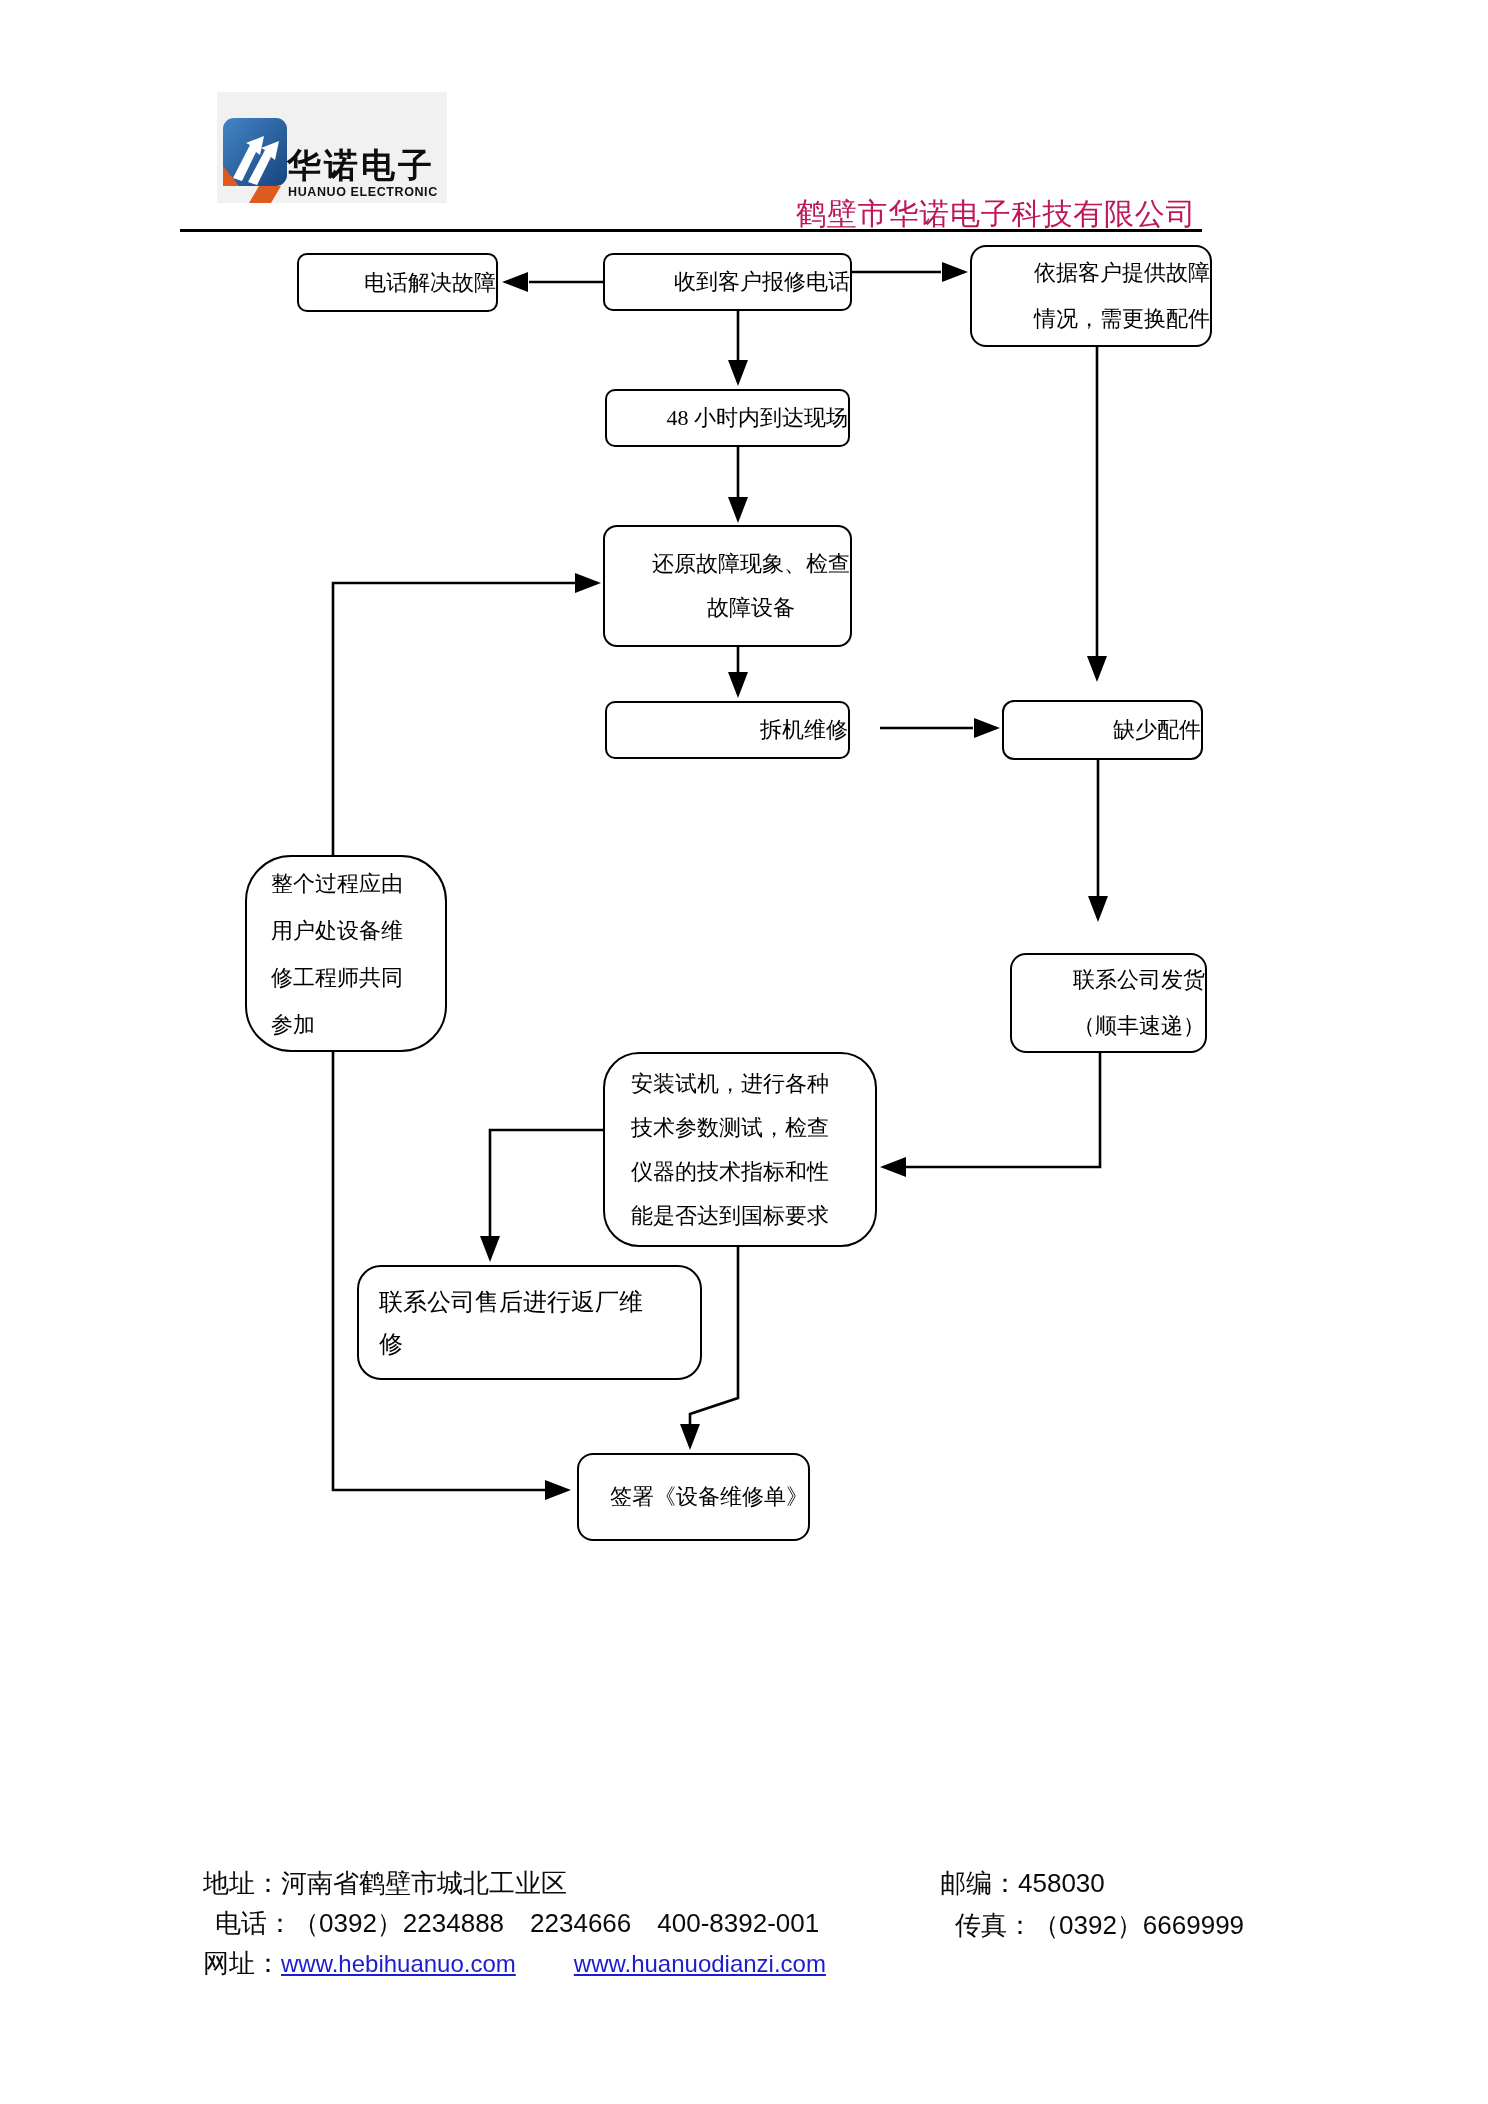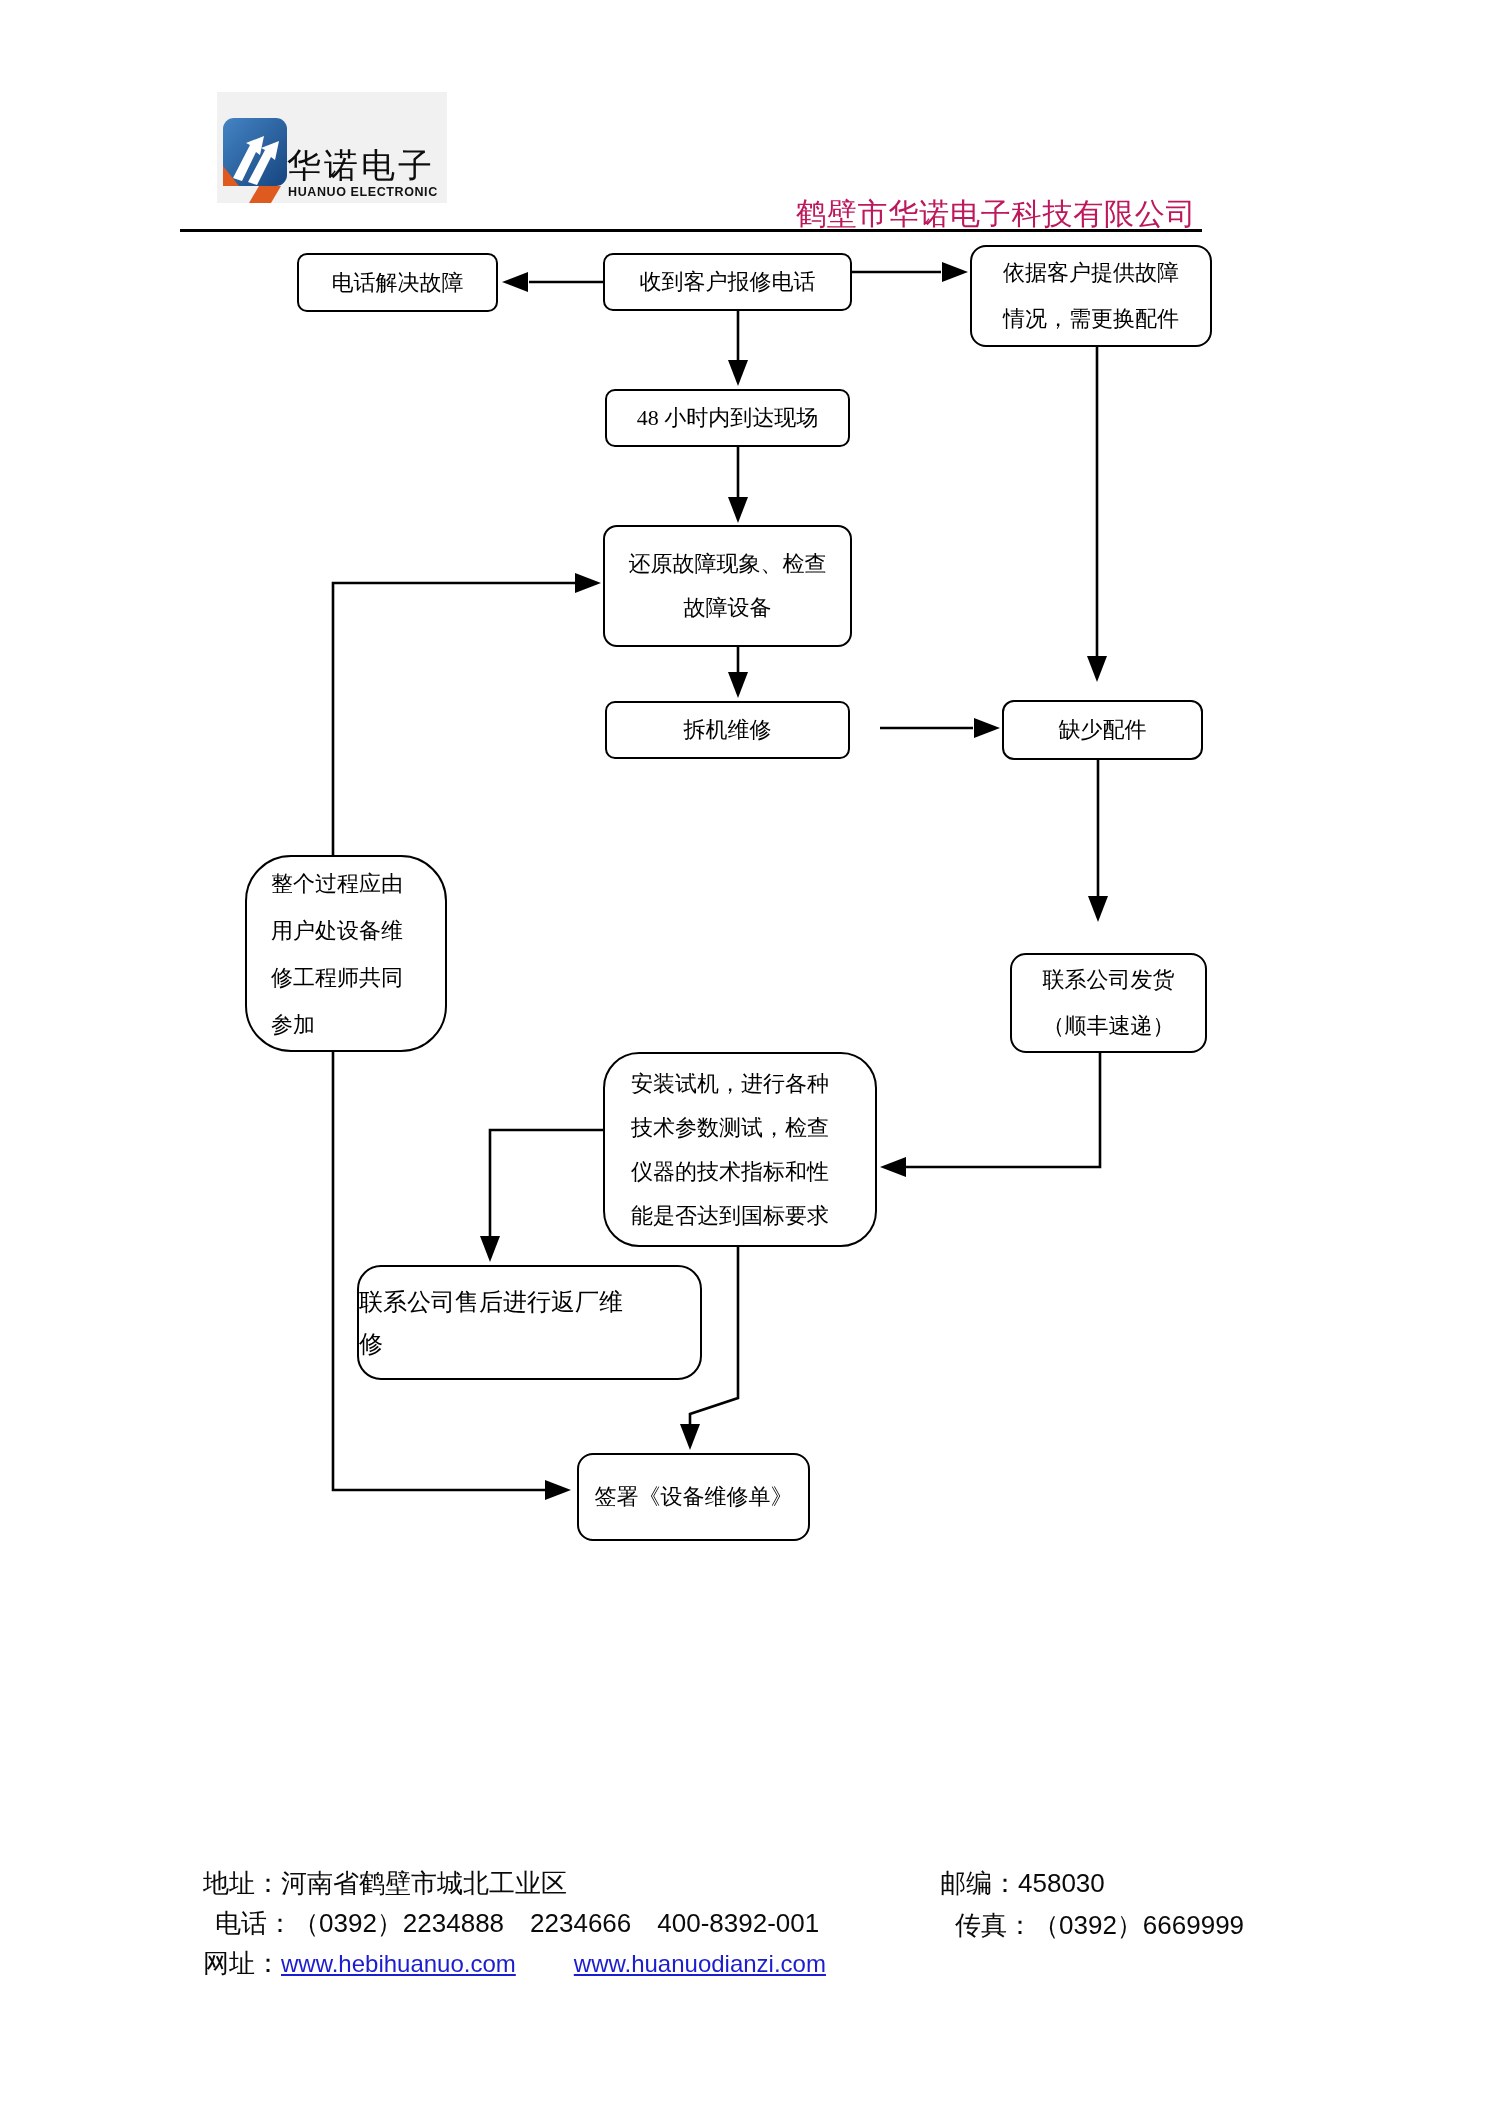--- a/index.html
+++ b/index.html
@@ -2,30 +2,30 @@
 <html><head>
 <meta charset="utf-8">
 <style>
   html,body{margin:0;padding:0;background:#ffffff;}
   #page{position:relative;width:1488px;height:2104px;background:#ffffff;overflow:hidden;
         font-family:"Liberation Sans","DejaVu Sans",sans-serif;color:#000;}
 
   
   #logo-block{position:absolute;left:217px;top:92px;width:230px;height:111px;background:#f1f1f1;}
   #logo-mark{position:absolute;left:0;top:0;}
-  #logo-cn{position:absolute;left:70px;top:51px;font-size:34px;font-weight:normal;letter-spacing:3px;color:#0d0d0d;}
+  #logo-cn{position:absolute;left:70px;top:51px;font-size:34px;font-weight:bold;letter-spacing:3px;color:#0d0d0d;}
   #logo-en{position:absolute;left:71px;top:93px;font-size:12.5px;font-weight:bold;letter-spacing:.6px;color:#111;}
   #company-title{position:absolute;left:796px;top:194px;font-size:30px;letter-spacing:.8px;color:#be185d;font-weight:500;}
   #header-rule{position:absolute;left:180px;top:229px;width:1022px;height:3px;background:#000;}
 
   
   #connectors{position:absolute;left:0;top:0;z-index:1;}
   .node{position:absolute;z-index:2;box-sizing:border-box;background:#fff;border:2.5px solid #000;
-        display:flex;align-items:center;justify-content:center;
-        font-family:"Liberation Serif","DejaVu Serif",serif;font-size:22px;color:#000;}
+        display:flex;align-items:center;justify-content:flex-end;
+        font-family:"Liberation Serif","DejaVu Serif",serif;font-size:22px;color:#000;padding-left:20px;}
   .node .node-label{white-space:pre-line;}
   .node.center{text-align:center;}
   .node.left{justify-content:flex-start;text-align:left;}
 
   #node-tel{left:297px;top:253px;width:201px;height:59px;border-radius:10px;}
   #node-receive{left:603px;top:253px;width:249px;height:58px;border-radius:10px;}
   #node-depend{left:970px;top:245px;width:242px;height:102px;border-radius:16px;line-height:46px;}
   #node-arrive{left:605px;top:389px;width:245px;height:58px;border-radius:10px;}
   #node-restore{left:603px;top:525px;width:249px;height:122px;border-radius:14px;line-height:44px;}
   #node-repair{left:605px;top:701px;width:245px;height:58px;border-radius:10px;}

